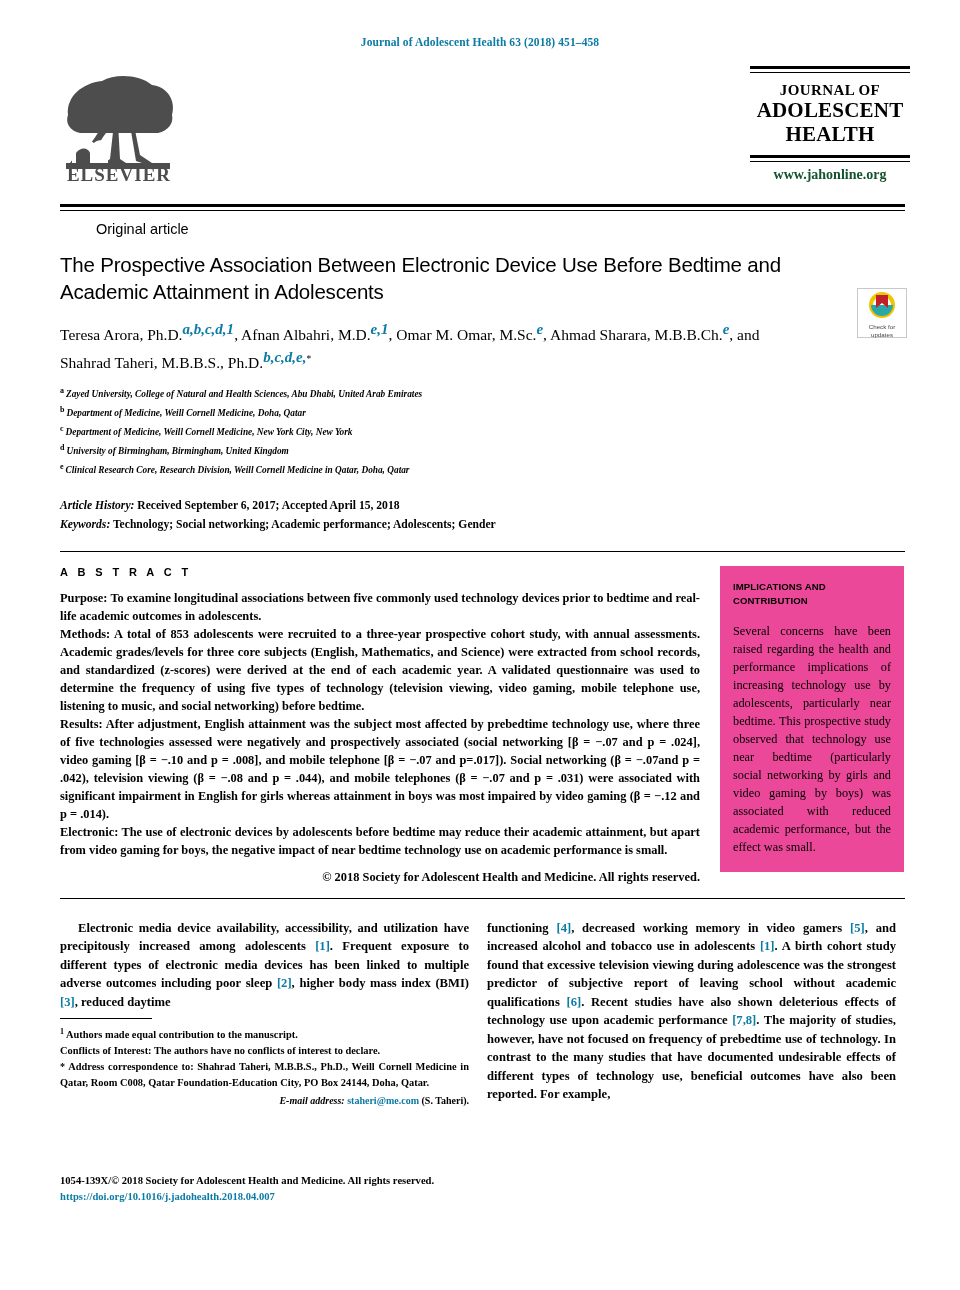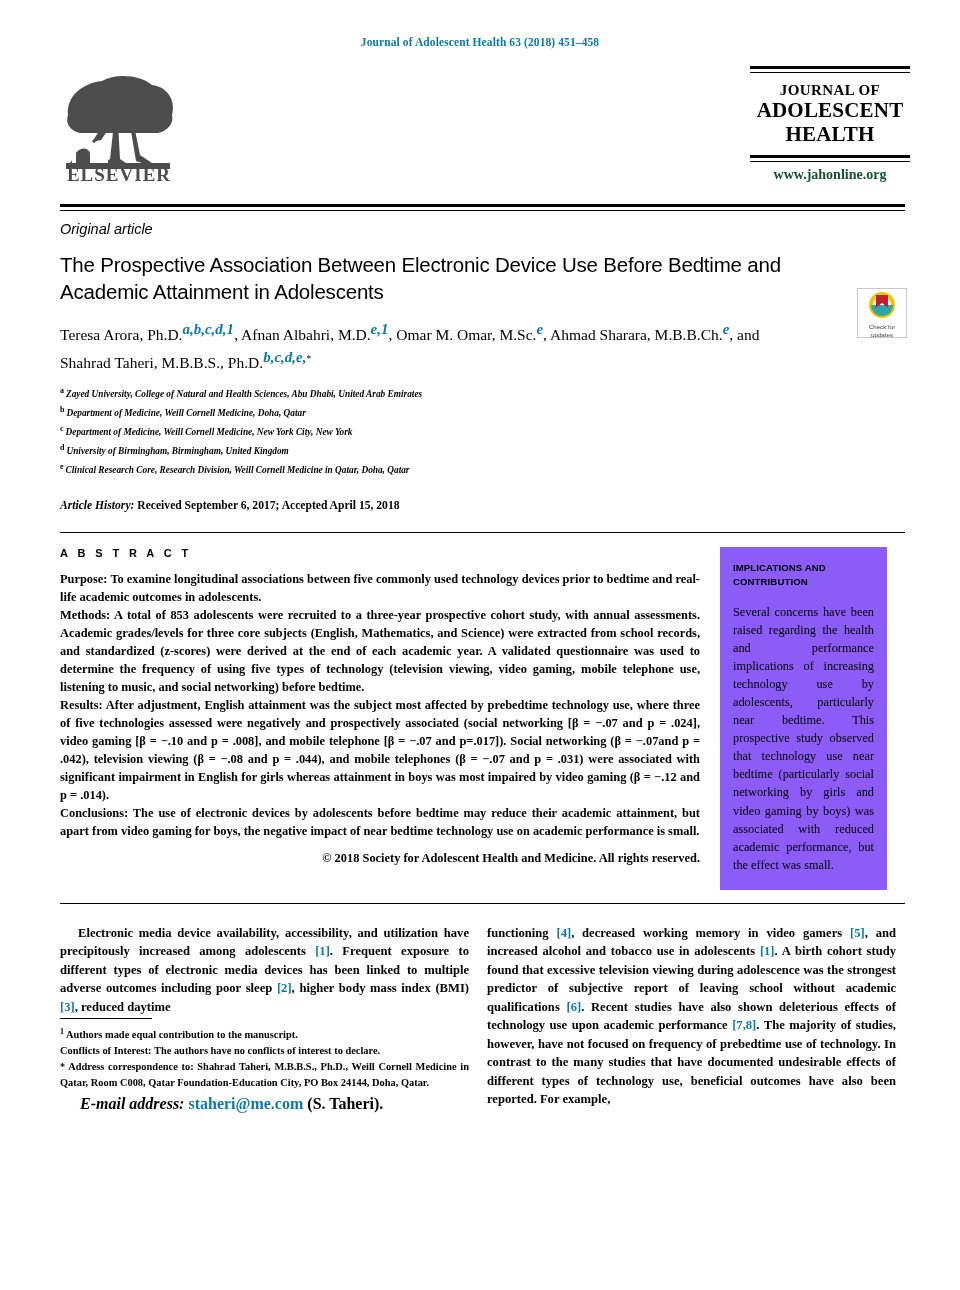--- a/index.html
+++ b/index.html
@@ -49,25 +49,24 @@
 
   .masthead-rule{
     margin:0 55px 0 60px;
     border-top:3px solid #000;
     border-bottom:1px solid #000;
     height:3px;
   }
 
   
   .artType{
-    margin:10px 55px 0 60px;
+    margin:10px 55px 0 96px;
     font-family:"Liberation Sans", sans-serif;
     font-size:14.5px;
     font-weight:normal;
-    font-style:italic;
   }
 
   
   .titleblock{margin:14px 150px 0 60px;}
   .title{
     font-family:"Liberation Sans", sans-serif;
     font-size:20.5px;
     font-weight:normal;
     line-height:1.33;
     letter-spacing:-.2px;
@@ -128,22 +127,22 @@
   .abs-p .body{font-weight:bold;}
   .copyright{
     margin-top:10px;
     text-align:right;
     font-family:"Liberation Serif", serif;
     font-size:12.4px;
     font-weight:bold;
   }
 
   .abs-right{
-    width:167px;
-    background:#8b5cf6;
+    width:184px;
+    background:#ec4899;
     padding:14px 13px 16px 13px;
     box-sizing:border-box;
     align-self:flex-start;
   }
   .imp-head{
     font-family:"Liberation Sans", sans-serif;
     font-size:9.6px;
     font-weight:bold;
     line-height:1.5;
     margin-bottom:13px;
@@ -192,22 +191,23 @@
     text-align:justify;
     font-weight:bold;
     margin:0;
   }
   .fn sup{font-size:8px;vertical-align:super;}
   .fn .star{font-size:10px;}
   .fn-email{
     margin-top:4px;
     text-indent:20px;
     font-family:"Liberation Serif", serif;
-    font-size:16px;
-    font-weight:bold;
+    font-size:10px;
+    font-weight:bold;
+    text-align:right;
   }
   .fn-email i{font-style:italic;}
   .fn-email a{color:#0b7ba5;text-decoration:none;}
 
   .issn{
     position:absolute;
     left:60px;
     top:1173px;
     width:430px;
   }
@@ -309,31 +309,35 @@
       <div class="aff-line"><b class="mk">c</b><span>Department of Medicine, Weill Cornell Medicine, New York City, New York</span></div>
       <div class="aff-line"><b class="mk">d</b><span>University of Birmingham, Birmingham, United Kingdom</span></div>
       <div class="aff-line"><b class="mk">e</b><span>Clinical Research Core, Research Division, Weill Cornell Medicine in Qatar, Doha, Qatar</span></div>
     </div>
 
   <div class="history">
     <div>
       <i>Article History:</i>
       <span>Received September 6, 2017; Accepted April 15, 2018</span>
     </div>
+    <div>
+      <i>Keywords:</i>
+      <span>Technology; Social networking; Academic performance; Adolescents; Gender</span>
+    </div>
   </div>
 
   <div class="abstract-rule-top"></div>
   <div class="abswrap">
     <div class="abs-left">
       <div class="abs-head">A B S T R A C T</div>
       <div>
           <p class="abs-p"><b class="lead">Purpose:</b><span class="body"> To examine longitudinal associations between five commonly used technology devices prior to bedtime and real-life academic outcomes in adolescents.</span></p>
           <p class="abs-p"><b class="lead">Methods:</b><span class="body"> A total of 853 adolescents were recruited to a three-year prospective cohort study, with annual assessments. Academic grades/levels for three core subjects (English, Mathematics, and Science) were extracted from school records, and standardized (z-scores) were derived at the end of each academic year. A validated questionnaire was used to determine the frequency of using five types of technology (television viewing, video gaming, mobile telephone use, listening to music, and social networking) before bedtime.</span></p>
           <p class="abs-p"><b class="lead">Results:</b><span class="body"> After adjustment, English attainment was the subject most affected by prebedtime technology use, where three of five technologies assessed were negatively and prospectively associated (social networking [β = −.07 and p = .024], video gaming [β = −.10 and p = .008], and mobile telephone [β = −.07 and p=.017]). Social networking (β = −.07and p = .042), television viewing (β = −.08 and p = .044), and mobile telephones (β = −.07 and p = .031) were associated with significant impairment in English for girls whereas attainment in boys was most impaired by video gaming (β = −.12 and p = .014).</span></p>
-          <p class="abs-p"><b class="lead">Conclusions:</b><span class="body"> The use of electronic devices by adolescents before bedtime may reduce their academic attainment, but apart from video gaming for boys, the negative impact of near bedtime technology use on academic performance is small.</span></p>
+          <p class="abs-p"><b class="lead">Electronic:</b><span class="body"> The use of electronic devices by adolescents before bedtime may reduce their academic attainment, but apart from video gaming for boys, the negative impact of near bedtime technology use on academic performance is small.</span></p>
         </div>
       <div class="copyright">© 2018 Society for Adolescent Health and Medicine. All rights reserved.</div>
     </div>
     <div class="abs-right">
       <div class="imp-head">IMPLICATIONS AND CONTRIBUTION</div>
       <div class="imp-body">Several concerns have been raised regarding the health and performance implications of increasing technology use by adolescents, particularly near bedtime. This prospective study observed that technology use near bedtime (particularly social networking by girls and video gaming by boys) was associated with reduced academic performance, but the effect was small.</div>
     </div>
   </div>
   <div class="abstract-rule-bot"></div>
 
@@ -350,14 +354,18 @@
     <div class="fn-rule"></div>
     <p class="fn"><sup>1</sup> <span>Authors made equal contribution to the manuscript.</span></p>
     <p class="fn"><b>Conflicts of Interest:</b><span> The authors have no conflicts of interest to declare.</span></p>
     <p class="fn"><span class="star">*</span> <span>Address correspondence to: Shahrad Taheri, M.B.B.S., Ph.D., Weill Cornell Medicine in Qatar, Room C008, Qatar Foundation-Education City, PO Box 24144, Doha, Qatar.</span></p>
     <div class="fn-email">
       <i>E-mail address:</i>
       <a href="#">staheri@me.com</a><span> (S. Taheri).</span>
     </div>
   </div>
 
+  <div class="issn">
+    <div class="l1">1054-139X/© 2018 Society for Adolescent Health and Medicine. All rights reserved.</div>
+    <div class="l2">https://doi.org/10.1016/j.jadohealth.2018.04.007</div>
+  </div>
 
 </div>
 
 </body></html>

